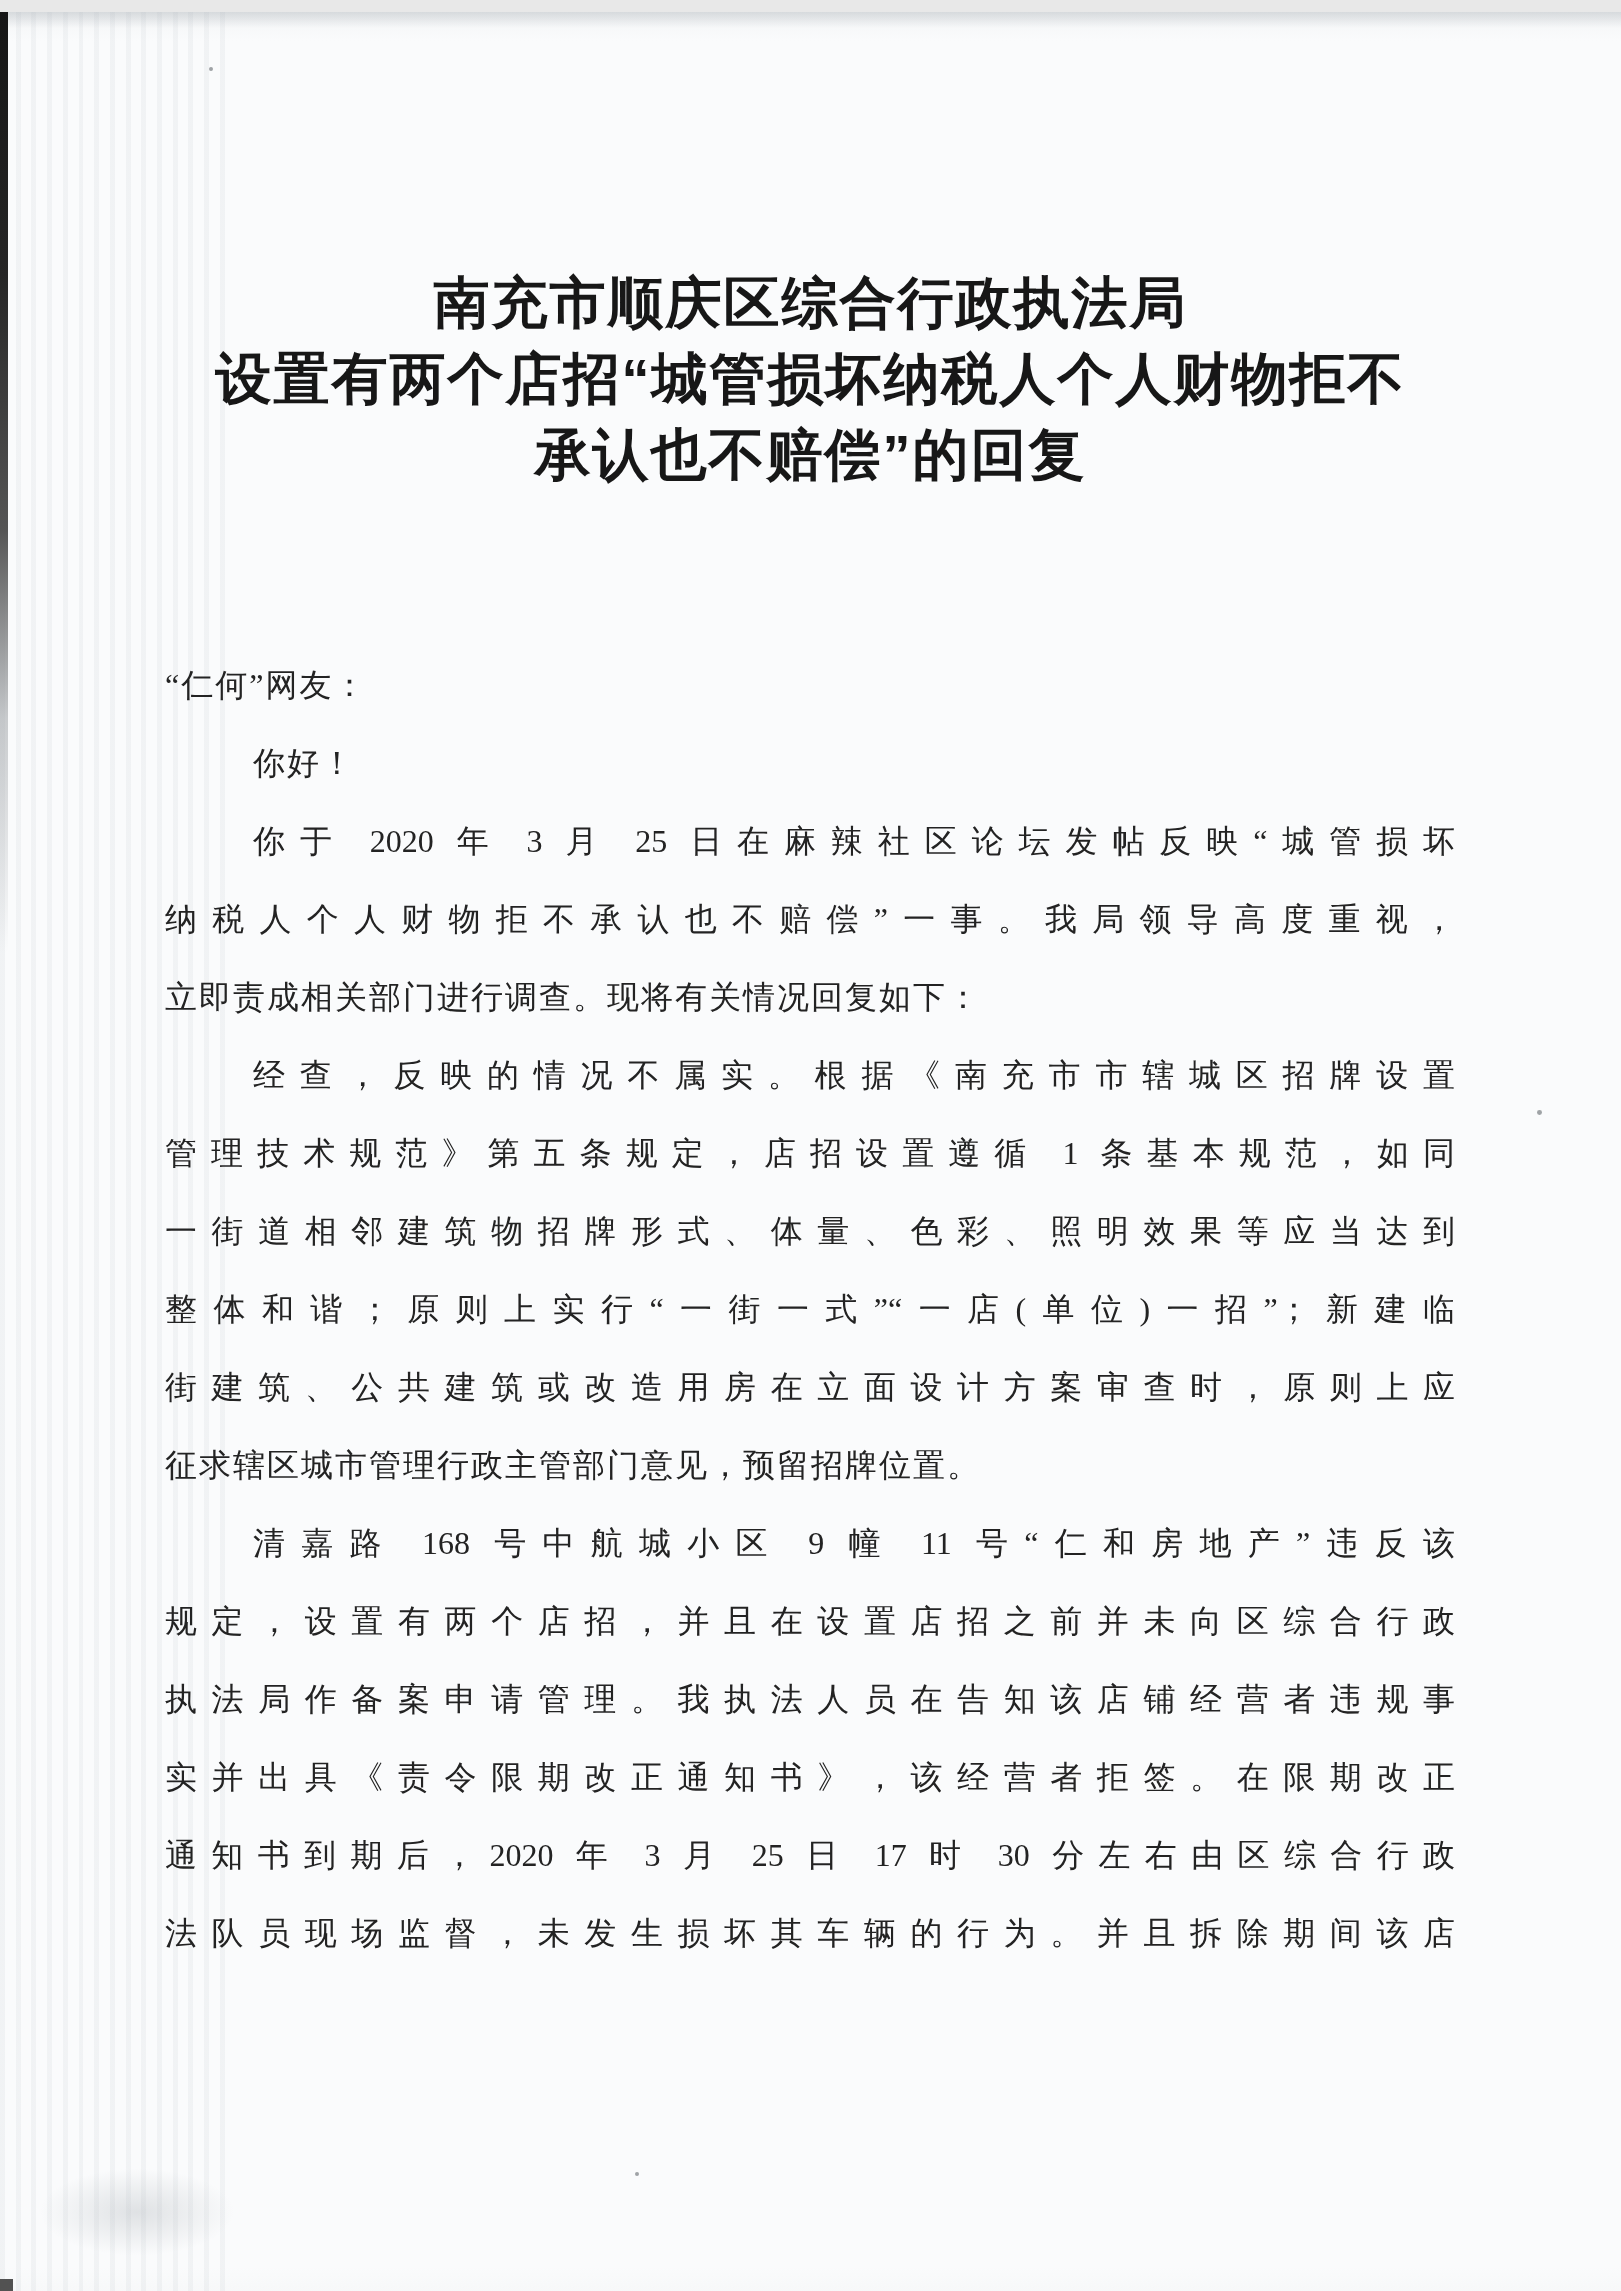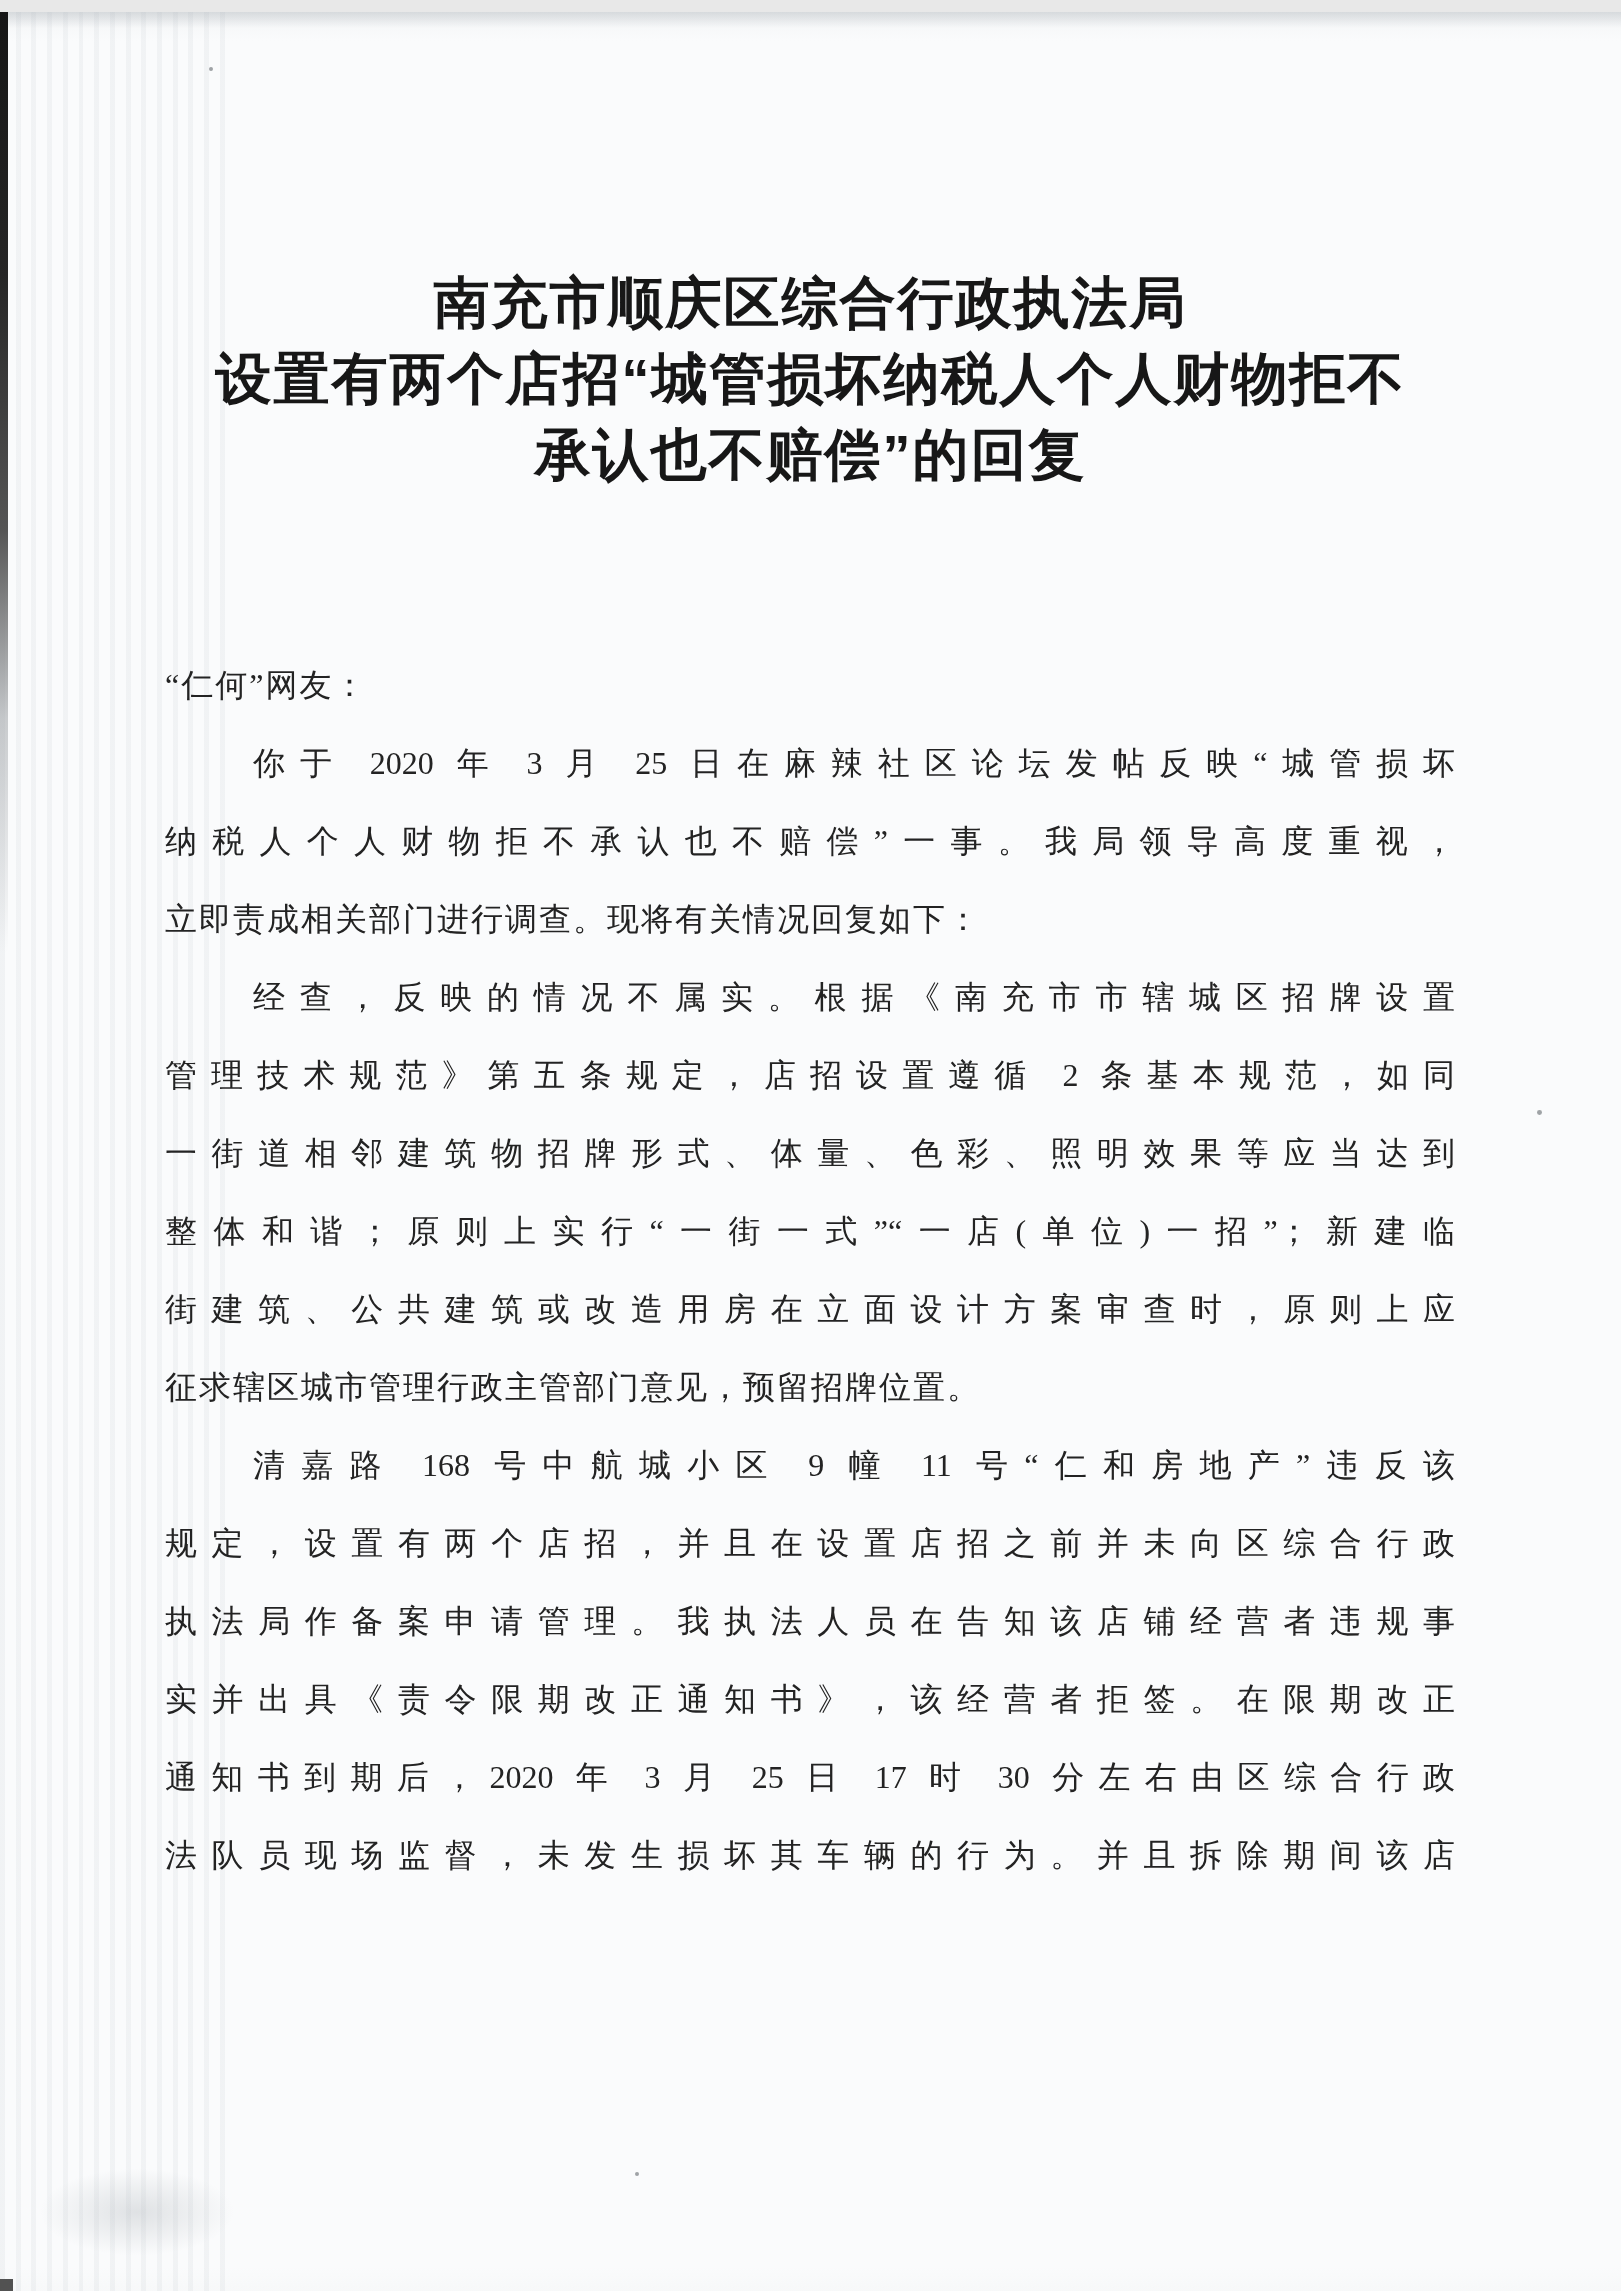--- a/index.html
+++ b/index.html
@@ -115,25 +115,26 @@
   <div class="speck s3"></div>
 
   <div class="title-block" id="title-block">
       <div class="title-line">南充市顺庆区综合行政执法局</div>
       <div class="title-line">设置有两个店招“城管损坏纳税人个人财物拒不</div>
       <div class="title-line">承认也不赔偿”的回复</div>
     </div>
 
   <div class="body-block" id="body-block">
       <div class="body-line">“仁何”网友：</div>
+      <div class="body-line indent">你好！</div>
       <div class="body-line fill indent">你于 2020 年 3 月 25 日在麻辣社区论坛发帖反映“城管损坏</div>
       <div class="body-line fill">纳税人个人财物拒不承认也不赔偿”一事。我局领导高度重视，</div>
       <div class="body-line">立即责成相关部门进行调查。现将有关情况回复如下：</div>
       <div class="body-line fill indent">经查，反映的情况不属实。根据《南充市市辖城区招牌设置</div>
-      <div class="body-line fill">管理技术规范》第五条规定，店招设置遵循 2 条基本规范，如同</div>
+      <div class="body-line fill">管理技术规范》第五条规定，店招设置遵循 1 条基本规范，如同</div>
       <div class="body-line fill">一街道相邻建筑物招牌形式、体量、色彩、照明效果等应当达到</div>
       <div class="body-line fill">整体和谐；原则上实行“一街一式”“一店(单位)一招”；新建临</div>
       <div class="body-line fill">街建筑、公共建筑或改造用房在立面设计方案审查时，原则上应</div>
       <div class="body-line">征求辖区城市管理行政主管部门意见，预留招牌位置。</div>
       <div class="body-line fill indent">清嘉路 168 号中航城小区 9 幢 11 号“仁和房地产”违反该</div>
       <div class="body-line fill">规定，设置有两个店招，并且在设置店招之前并未向区综合行政</div>
       <div class="body-line fill">执法局作备案申请管理。我执法人员在告知该店铺经营者违规事</div>
       <div class="body-line fill">实并出具《责令限期改正通知书》，该经营者拒签。在限期改正</div>
       <div class="body-line fill">通知书到期后，2020 年 3 月 25 日 17 时 30 分左右由区综合行政</div>
       <div class="body-line fill">法队员现场监督，未发生损坏其车辆的行为。并且拆除期间该店</div>

